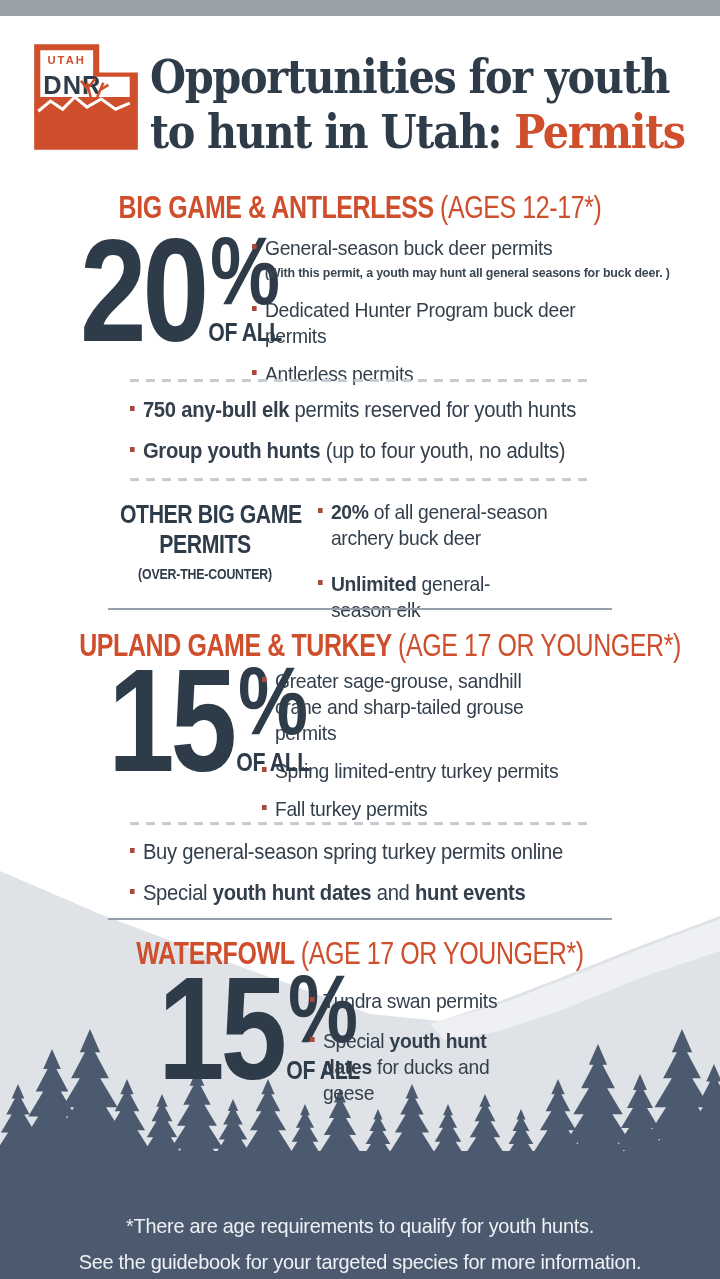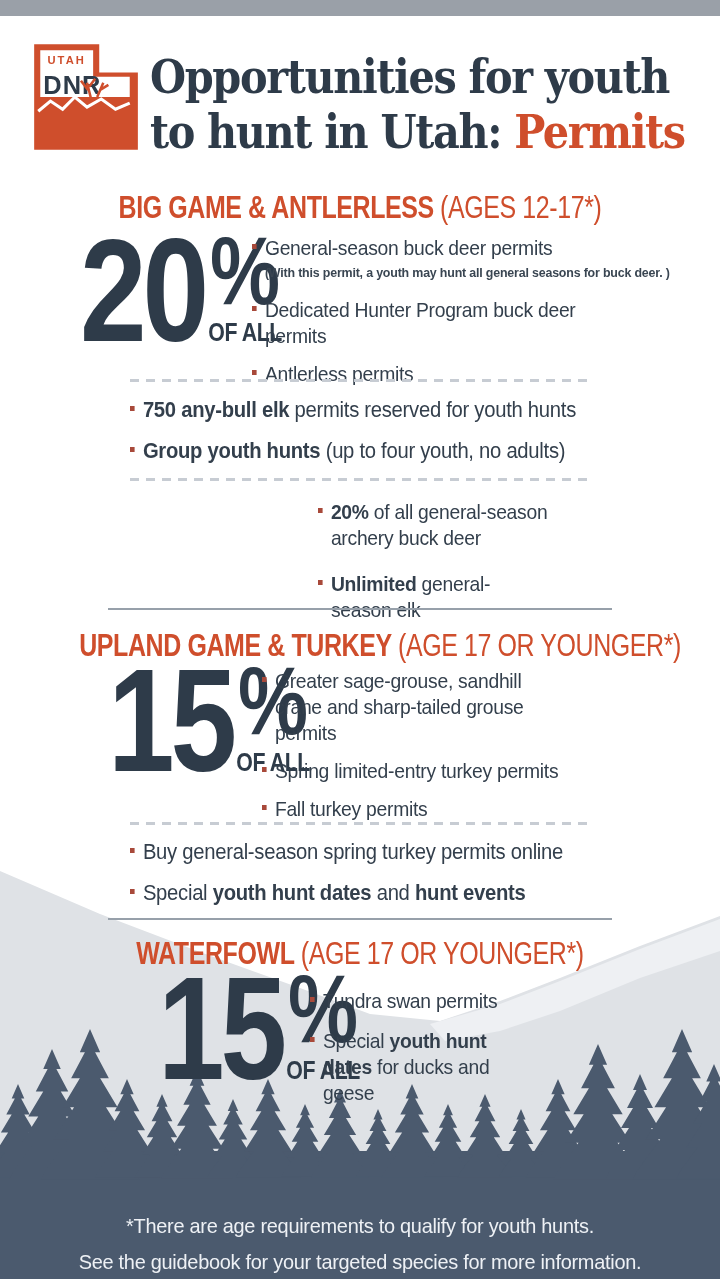--- a/index.html
+++ b/index.html
@@ -172,20 +172,27 @@
         <div class="itext"><b>750 any-bull elk</b><span> permits reserved for youth hunts</span></div>
       </div>
       <div class="item" style="margin-top:13px">
         <span class="dot" style="margin-top:10px"></span>
         <div class="itext"><b>Group youth hunts</b><span> (up to four youth, no adults)</span></div>
       </div>
     </div>
 
     <div class="abs dashed" style="left:130px;top:462px;width:460px"></div>
 
+    <div class="abs" style="left:105px;top:483px;width:200px">
+      <div class="obg-title">
+        <div>OTHER BIG GAME</div>
+        <div>PERMITS</div>
+        <div class="obg-sub">(OVER-THE-COUNTER)</div>
+      </div>
+    </div>
 
     <div class="abs list" style="left:318px;top:483px;width:250px">
       <div class="item">
         <span class="dot"></span>
         <div class="itext"><b>20%</b><span> of all general-season archery buck deer</span></div>
       </div>
       <div class="item" style="margin-top:20px">
         <span class="dot"></span>
         <div class="itext"><b>Unlimited</b><span> general-season elk</span></div>
       </div>

